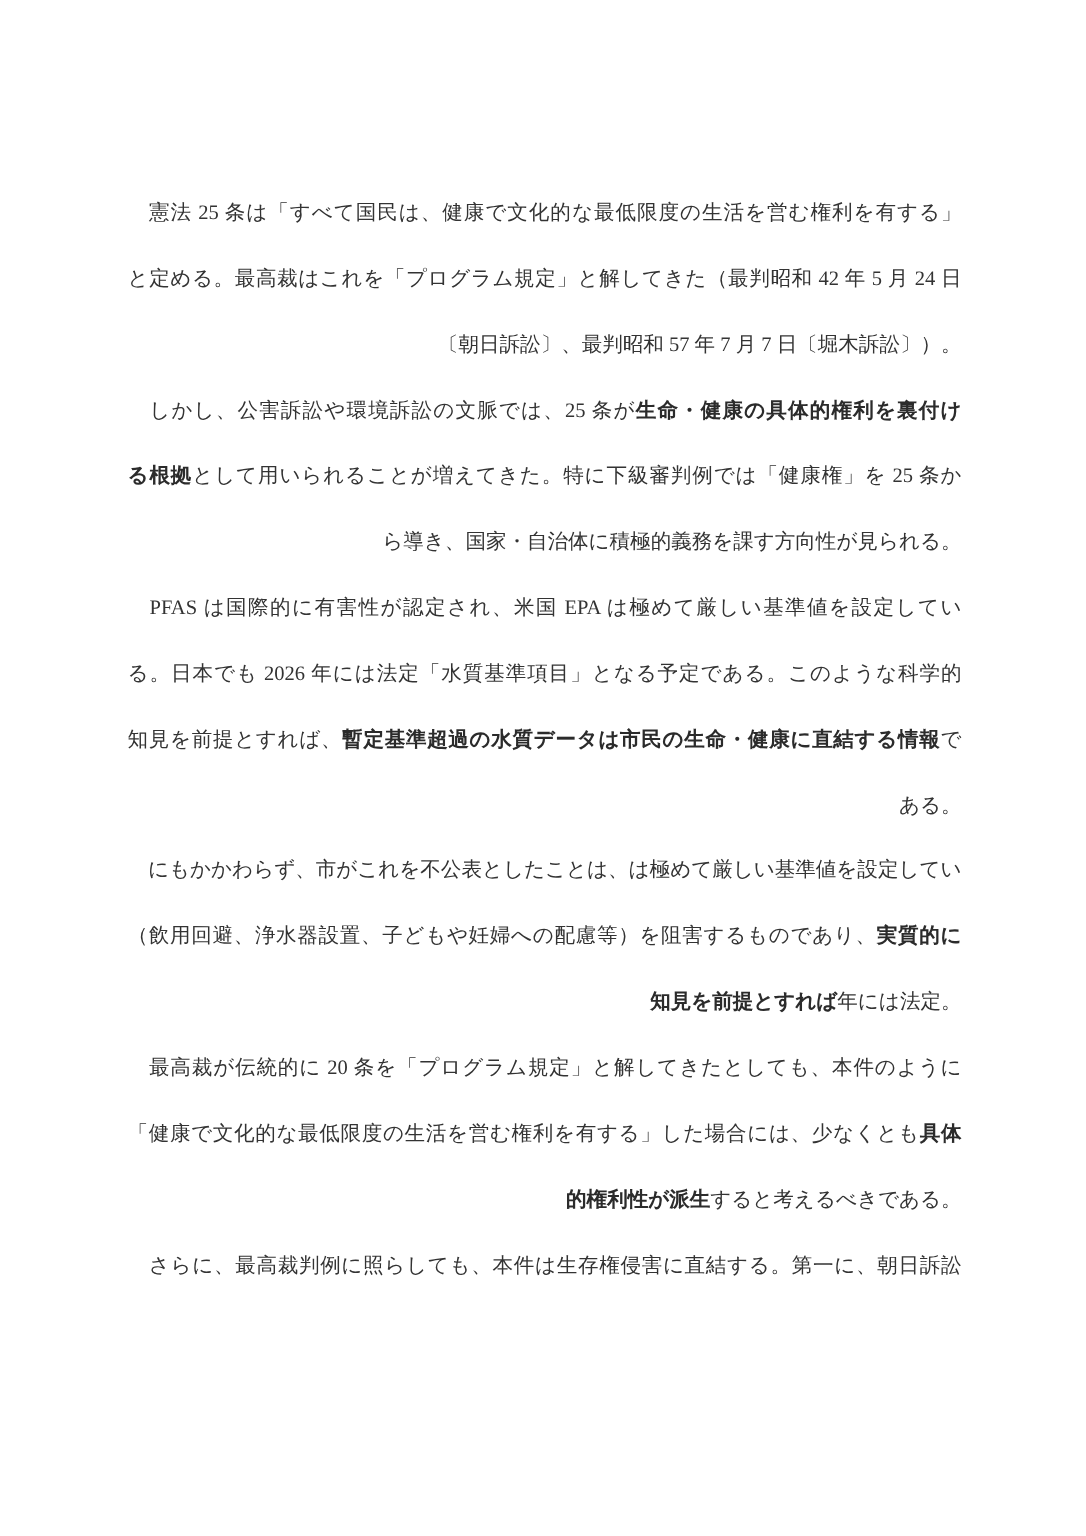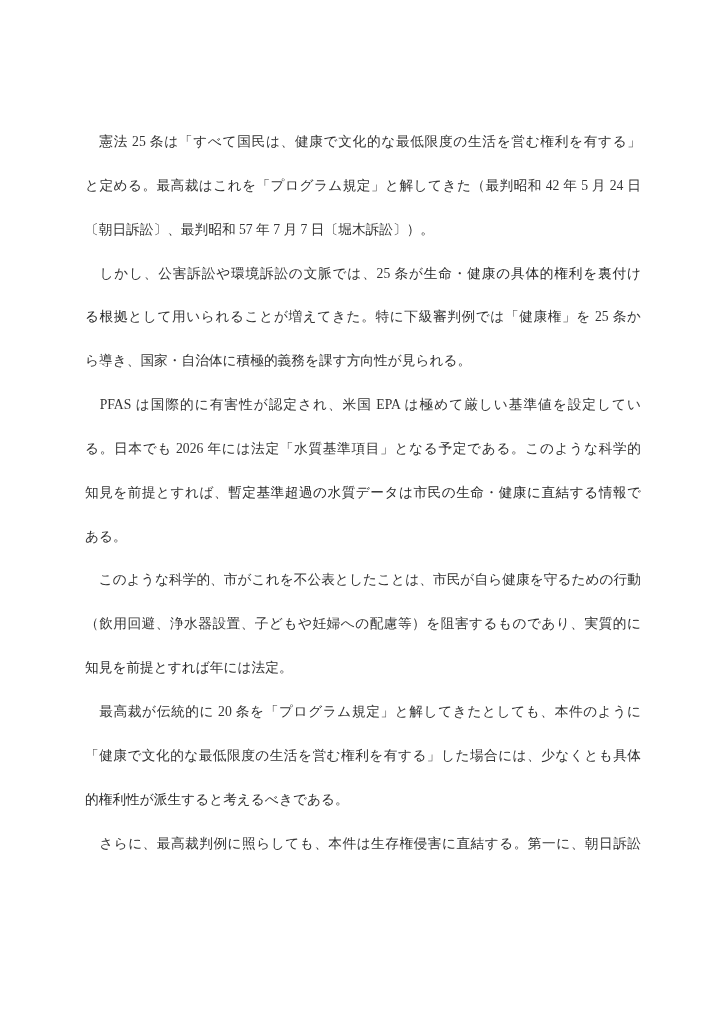--- a/index.html
+++ b/index.html
@@ -25,33 +25,33 @@
     position: absolute;
     top: 120px;
     left: 85px;
     width: 556px;
   }
   .line {
     height: 43.85px;
     line-height: 43.85px;
     font-size: 13.7px;
     overflow: hidden;
-    text-align: left;
+    text-align: right;
     white-space: normal;
   }
   .line.j {
     text-align: justify;
     text-align-last: justify;
   }
   .line.heading {
     padding-left: 9px;
     font-weight: bold;
   }
   .line .b {
-    font-weight: normal;
+    font-weight: bold;
     color: #2b2b2b;
   }
   .line .r {
     font-weight: normal;
   }
   .page-number-line {
     height: 43.85px;
     line-height: 43.85px;
     font-size: 13.7px;
     text-align: center;
@@ -68,21 +68,21 @@
         <div class="line j"><span class="r">　憲法 25 条は「すべて国民は、健康で文化的な最低限度の生活を営む権利を有する」</span></div>
         <div class="line j"><span class="r">と定める。最高裁はこれを「プログラム規定」と解してきた（最判昭和 42 年 5 月 24 日</span></div>
         <div class="line"><span class="r">〔朝日訴訟〕、最判昭和 57 年 7 月 7 日〔堀木訴訟〕）。</span></div>
         <div class="line j"><span class="r">　しかし、公害訴訟や環境訴訟の文脈では、25 条が</span><span class="b">生命・健康の具体的権利を裏付け</span></div>
         <div class="line j"><span class="b">る根拠</span><span class="r">として用いられることが増えてきた。特に下級審判例では「健康権」を 25 条か</span></div>
         <div class="line"><span class="r">ら導き、国家・自治体に積極的義務を課す方向性が見られる。</span></div>
         <div class="line j"><span class="r">　PFAS は国際的に有害性が認定され、米国 EPA は極めて厳しい基準値を設定してい</span></div>
         <div class="line j"><span class="r">る。日本でも 2026 年には法定「水質基準項目」となる予定である。このような科学的</span></div>
         <div class="line j"><span class="r">知見を前提とすれば、</span><span class="b">暫定基準超過の水質データは市民の生命・健康に直結する情報</span><span class="r">で</span></div>
         <div class="line"><span class="r">ある。</span></div>
-        <div class="line j"><span class="r">　このような科学的、市がこれを不公表としたことは、市民が自ら健康を守るための行動</span></div>
+        <div class="line j"><span class="r">　にもかかわらず、市がこれを不公表としたことは、は極めて厳しい基準値を設定してい</span></div>
         <div class="line j"><span class="r">（飲用回避、浄水器設置、子どもや妊婦への配慮等）を阻害するものであり、</span><span class="b">実質的に</span></div>
         <div class="line"><span class="b">知見を前提とすれば</span><span class="r">年には法定。</span></div>
         <div class="line j"><span class="r">　最高裁が伝統的に 20 条を「プログラム規定」と解してきたとしても、本件のように</span></div>
         <div class="line j"><span class="r">「健康で文化的な最低限度の生活を営む権利を有する」した場合には、少なくとも</span><span class="b">具体</span></div>
         <div class="line"><span class="b">的権利性が派生</span><span class="r">すると考えるべきである。</span></div>
         <div class="line j"><span class="r">　さらに、最高裁判例に照らしても、本件は生存権侵害に直結する。第一に、朝日訴訟</span></div>
       </div>
     <div class="page-number-line">21</div>
   </div>
 </div>

